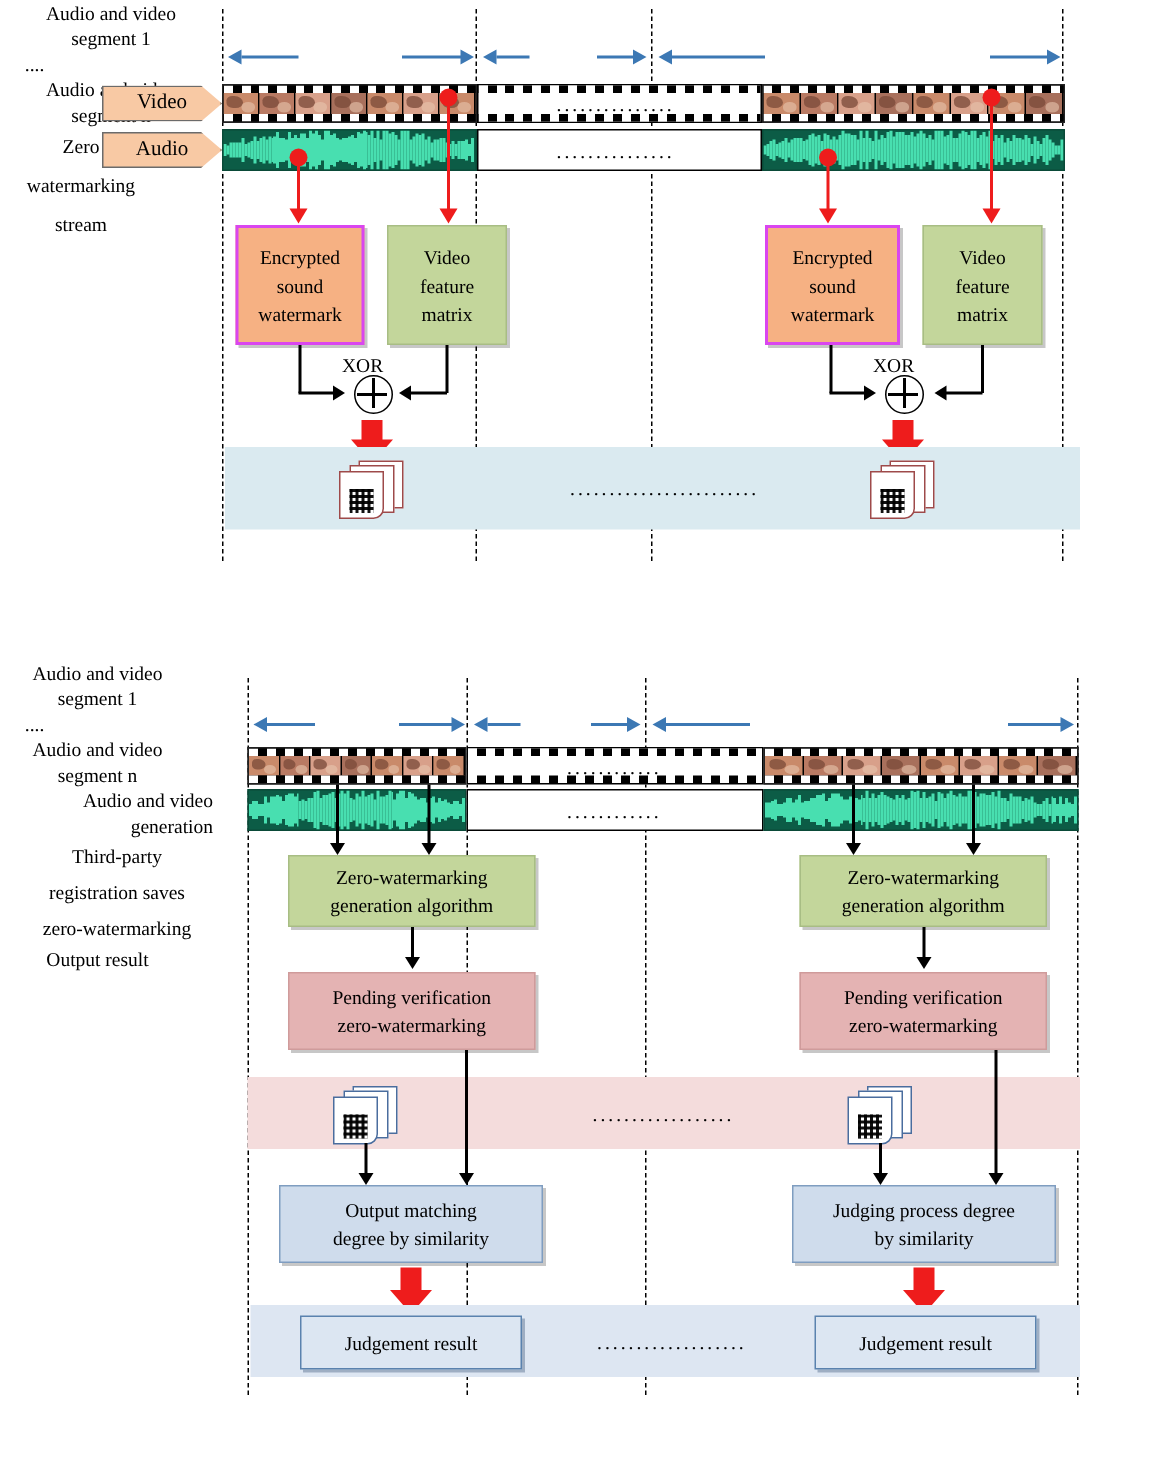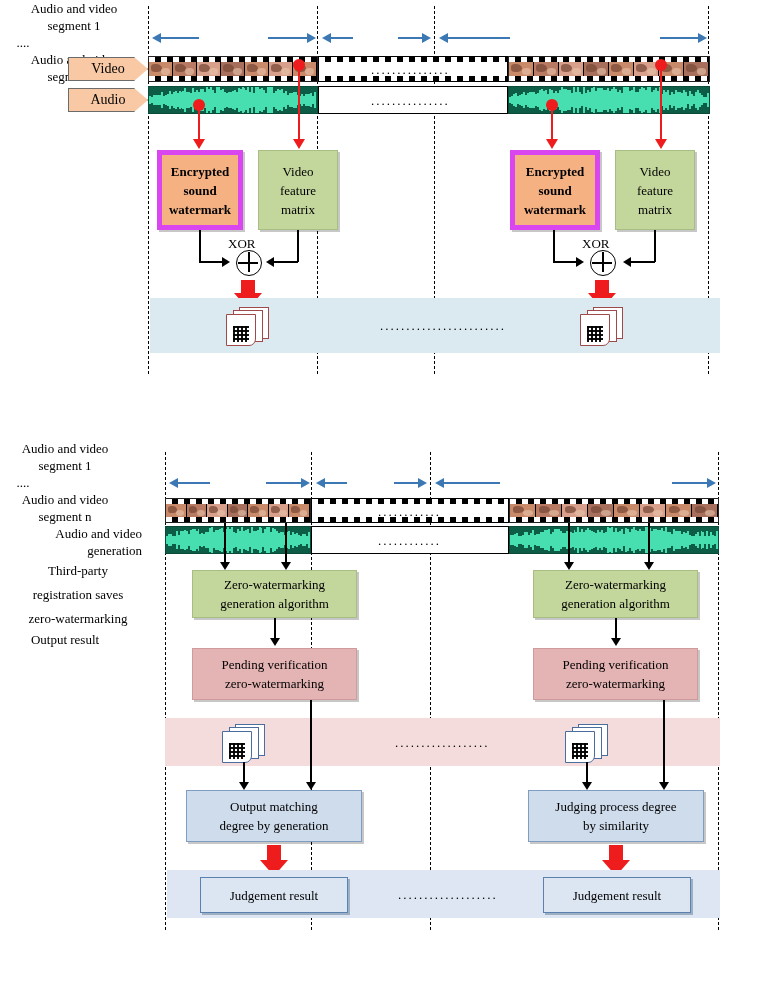--- a/index.html
+++ b/index.html
@@ -49,21 +49,21 @@
   .tag{position:absolute;background:#f8c9a4;border:1px solid #6b6b6b;
        display:flex;align-items:center;justify-content:center;
        font-family:"Liberation Serif",serif;font-size:14px;
        clip-path:polygon(0 0, calc(100% - 14px) 0, 100% 50%, calc(100% - 14px) 100%, 0 100%);}
 
   
   .box{position:absolute;box-sizing:border-box;display:flex;align-items:center;
        justify-content:center;text-align:center;
        font-family:"Liberation Serif",serif;font-size:13px;line-height:19px;
        box-shadow:2px 2px 0 rgba(0,0,0,.22);}
-  .box.orange{background:#f6b183;border:5px solid #d946ef;font-weight:bold;}
+  .box.orange{background:#f6b183;border:2px solid #d946ef;}
   .box.green{background:#c3d69b;border:1px solid #a8bd84;}
   .box.pink{background:#e4b3b3;border:1px solid #cf9b9b;}
   .box.blue{background:#cfdcec;border:1px solid #7f9dc0;}
   .box.bluestrong{background:#dce6f2;border:1.5px solid #5a82ae;box-shadow:2px 2px 0 rgba(40,70,110,.35);}
 
   
   .band{position:absolute;}
   .band.lightblue{background:#daeaf0;}
   .band.rose{background:#f4dcdc;}
   .band.paleblue{background:#dde6f2;}
@@ -458,20 +458,25 @@
       <div class="shaft"></div>
         <div class="head"></div>
     </div>
     <div class="fatarrow" style="left:588px;top:280px;width:28px;height:30px;">
       <div class="shaft"></div>
         <div class="head"></div>
     </div>
 
     <div class="band lightblue" style="left:150px;top:298px;width:570px;height:55px;"></div>
 
+    <div class="lbl" style="left:40px;top:297px;width:108px;line-height:26px;">
+      <div>Zero</div>
+      <div>watermarking</div>
+      <div>stream</div>
+    </div>
 
     <div class="docstack red" style="left:226px;top:307px;">
       <div class="sheet s3"></div>
         <div class="sheet s2"></div>
       <div class="sheet s1">
           <div class="qr"></div>
         </div>
     </div>
     <div class="docstack red" style="left:580px;top:307px;">
       <div class="sheet s3"></div>
@@ -818,21 +823,21 @@
     <div class="carrow-down" style="left:659px;top:342px;"></div>
 
     <div class="cline" style="left:243px;top:322px;width:1.6px;height:24px;"></div>
     <div class="carrow-down" style="left:239px;top:342px;"></div>
     <div class="cline" style="left:586px;top:322px;width:1.6px;height:24px;"></div>
     <div class="carrow-down" style="left:582px;top:342px;"></div>
 
     <div class="box blue" style="left:186px;top:350px;width:176px;height:52px;">
       <div>
         <div>Output matching</div>
-        <div>degree by generation</div>
+        <div>degree by similarity</div>
       </div>
     </div>
     <div class="box blue" style="left:528px;top:350px;width:176px;height:52px;">
       <div>
         <div>Judging process degree</div>
         <div>by similarity</div>
       </div>
     </div>
 
     <div class="fatarrow" style="left:260px;top:405px;width:28px;height:32px;">

